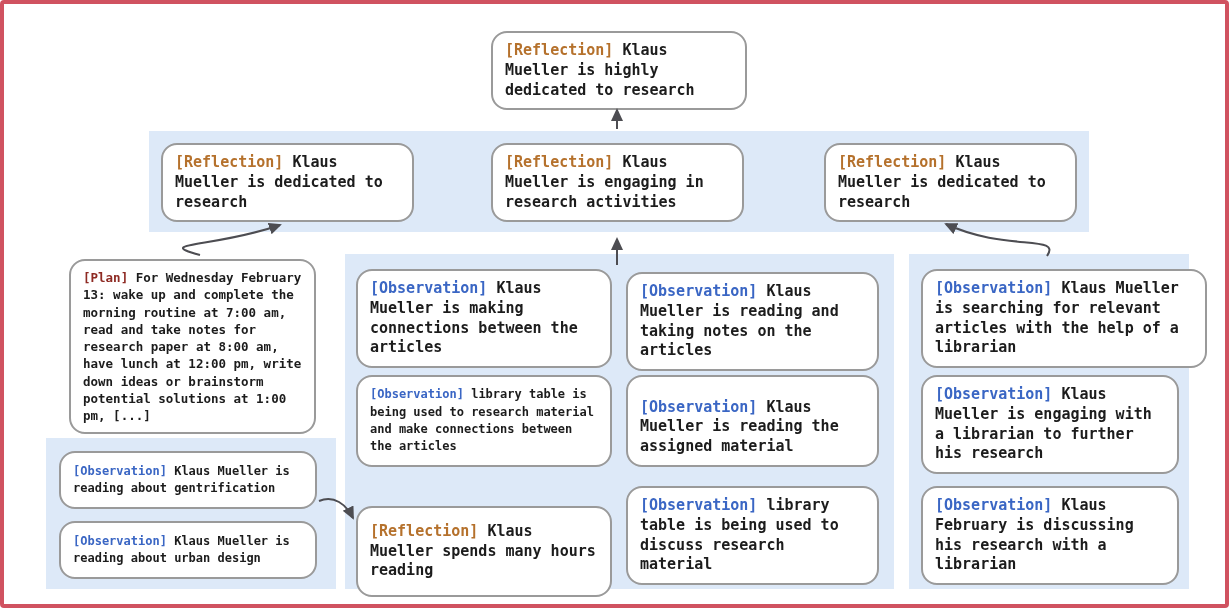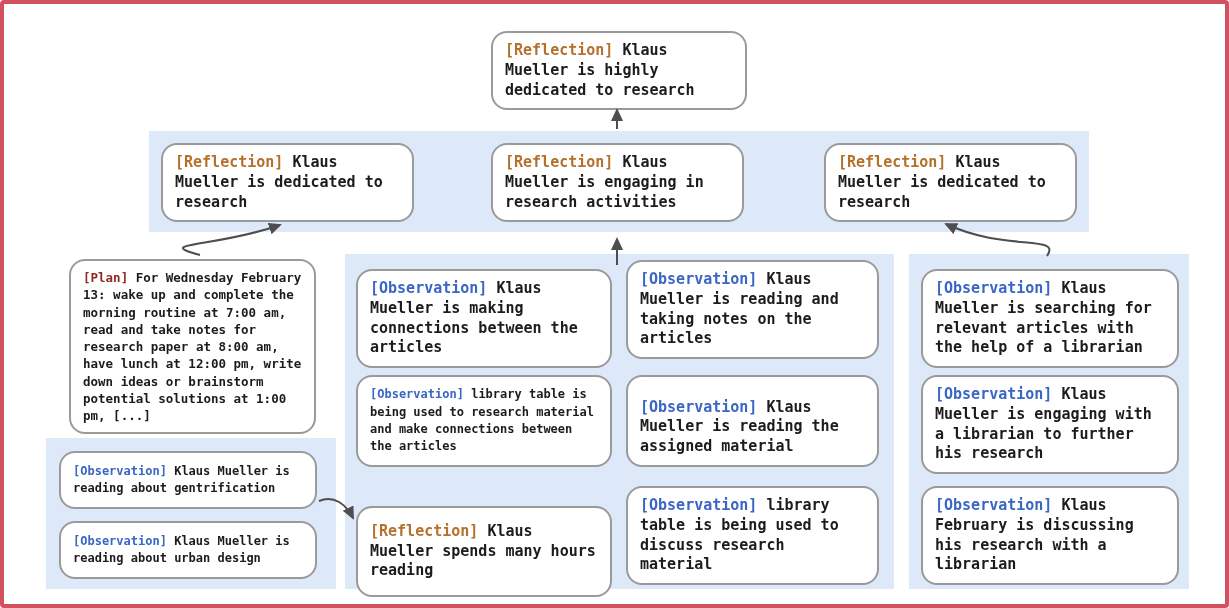--- a/index.html
+++ b/index.html
@@ -107,31 +107,31 @@
   <div class="node fs-lg" style="left:352px;top:265px;width:256px;min-height:92px;">
     <span class="txt"><span class="tag-observation">[Observation]</span> <span>Klaus Mueller is making connections between the articles</span></span>
   </div>
   <div class="node fs-sm" style="left:352px;top:371px;width:256px;min-height:92px;">
     <span class="txt"><span class="tag-observation">[Observation]</span> <span>library table is being used to research material and make connections between the articles</span></span>
   </div>
   <div class="node fs-lg" style="left:352px;top:482px;width:256px;min-height:91px;margin-top:20px;">
     <span class="txt"><span class="tag-reflection">[Reflection]</span> <span>Klaus Mueller spends many hours reading</span></span>
   </div>
 
-  <div class="node fs-lg" style="left:622px;top:256px;width:253px;min-height:92px;">
+  <div class="node fs-lg" style="left:622px;top:268px;width:253px;min-height:92px;">
     <span class="txt"><span class="tag-observation">[Observation]</span> <span>Klaus Mueller is reading and taking notes on the articles</span></span>
   </div>
   <div class="node fs-lg" style="left:622px;top:371px;width:253px;min-height:92px;align-items:flex-end;">
     <span class="txt"><span class="tag-observation">[Observation]</span> <span>Klaus Mueller is reading the assigned material</span></span>
   </div>
   <div class="node fs-lg" style="left:622px;top:482px;width:253px;min-height:91px;">
     <span class="txt"><span class="tag-observation">[Observation]</span> <span>library table is being used to discuss research material</span></span>
   </div>
 
-  <div class="node fs-lg" style="left:917px;top:265px;width:258px;min-height:92px;">
+  <div class="node fs-lg" style="left:917px;top:265px;width:286px;min-height:92px;">
     <span class="txt"><span class="tag-observation">[Observation]</span> <span>Klaus Mueller is searching for relevant articles with the help of a librarian</span></span>
   </div>
   <div class="node fs-lg" style="left:917px;top:371px;width:258px;min-height:92px;">
     <span class="txt"><span class="tag-observation">[Observation]</span> <span>Klaus Mueller is engaging with a librarian to further his research</span></span>
   </div>
   <div class="node fs-lg" style="left:917px;top:482px;width:258px;min-height:91px;">
     <span class="txt"><span class="tag-observation">[Observation]</span> <span>Klaus February is discussing his research with a librarian</span></span>
   </div>
 
 

